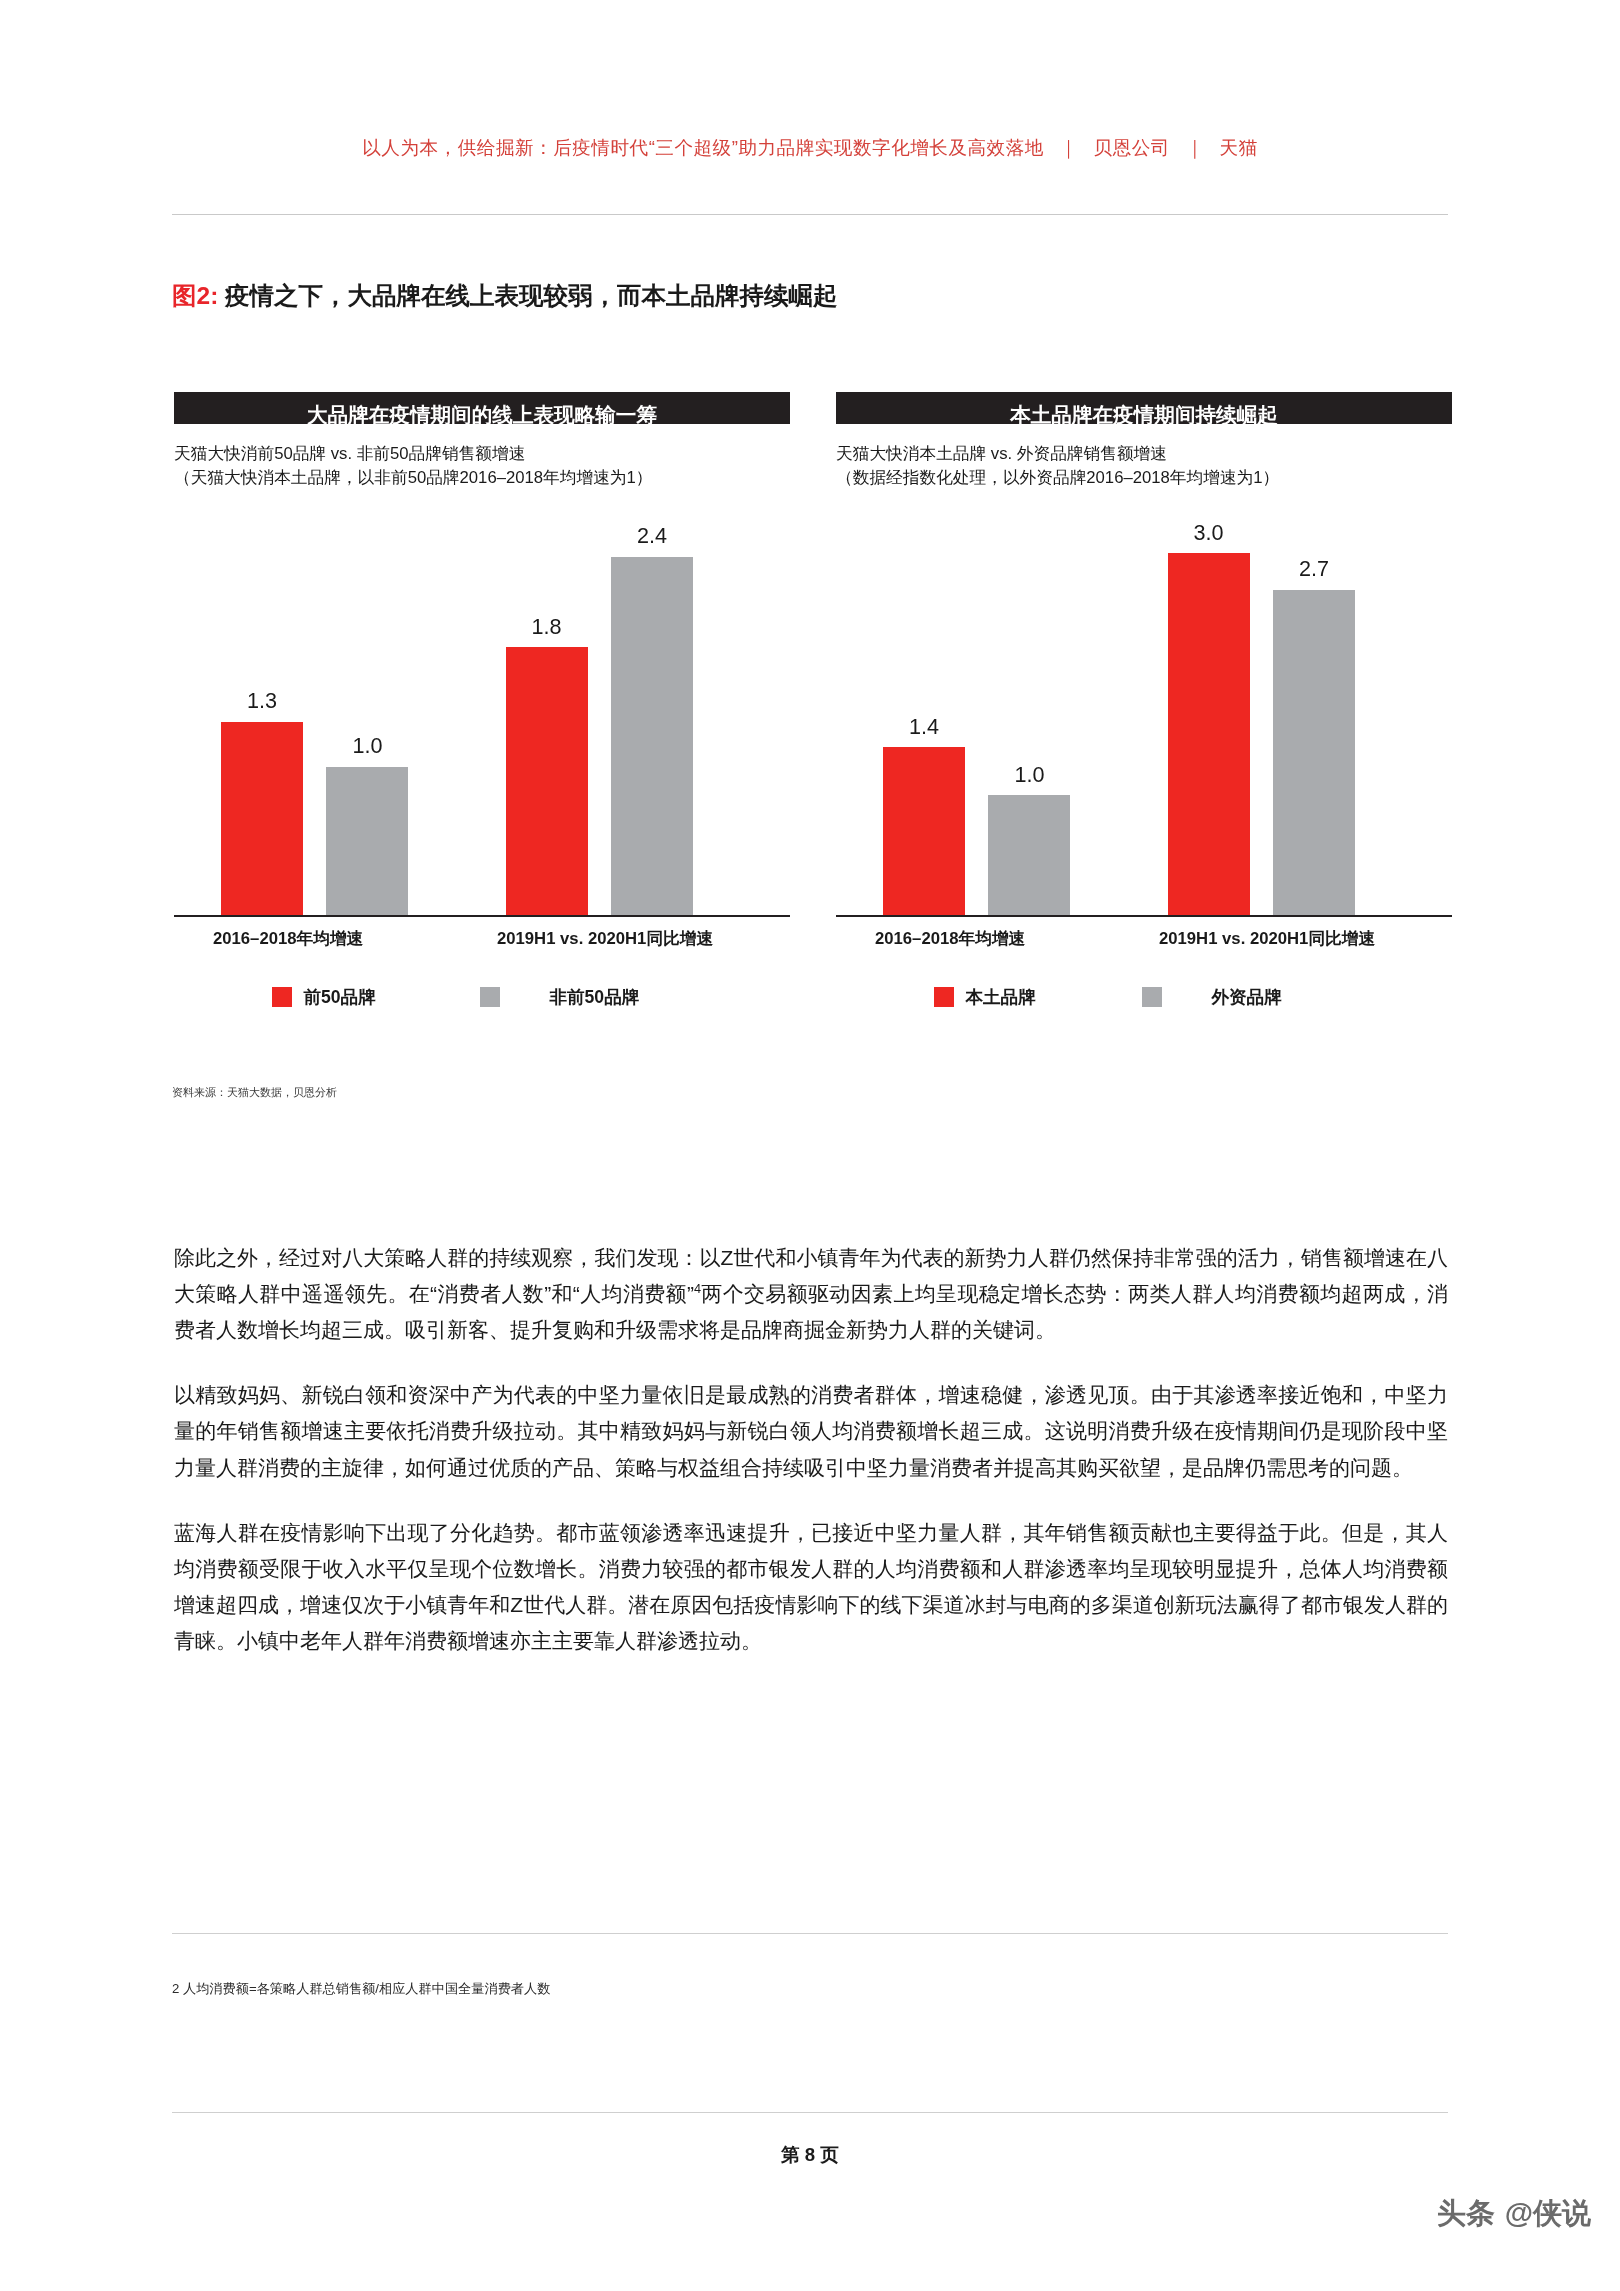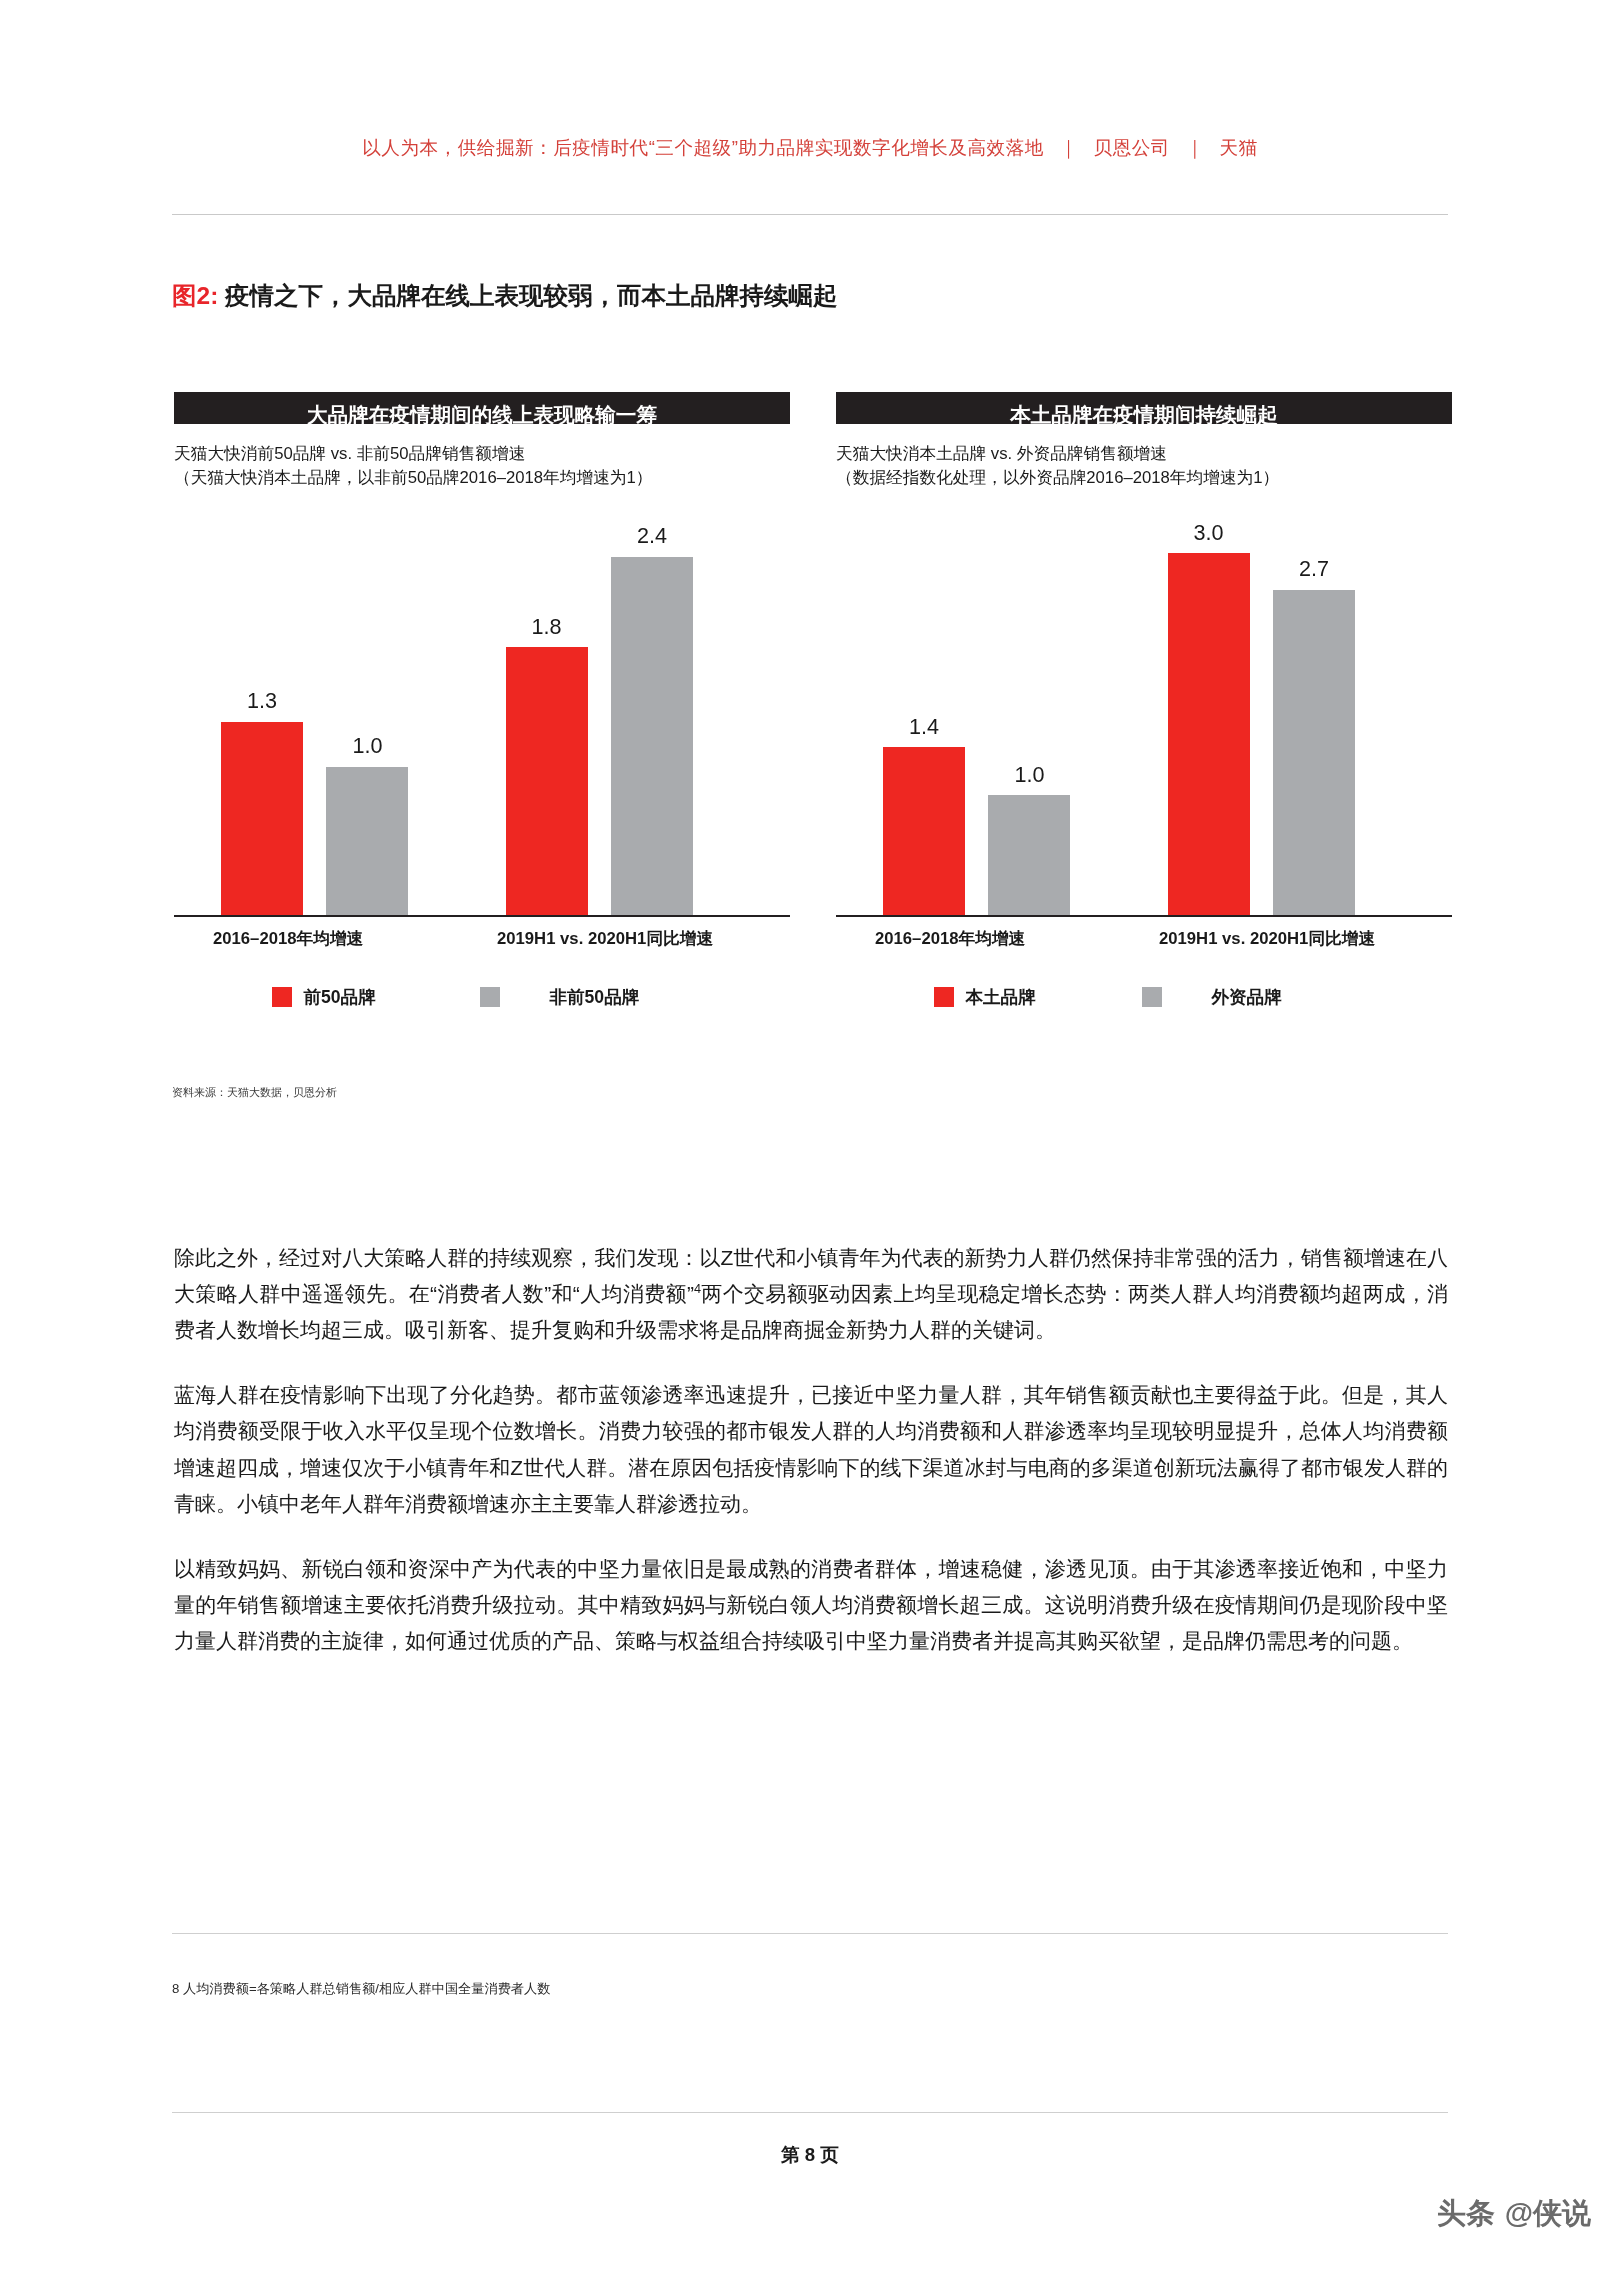--- a/index.html
+++ b/index.html
@@ -255,26 +255,26 @@
         <span class="swatch grey"></span>
         <span class="lbl">外资品牌</span>
       </div>
     </div>
   </div>
 
   <div class="source">资料来源：天猫大数据，贝恩分析</div>
 
   <div class="body">
     <p><span>除此之外，经过对八大策略人群的持续观察，我们发现：以Z世代和小镇青年为代表的新势力人群仍然保持非常强的活力，销售额增速在八大策略人群中遥遥领先。在“消费者人数”和“人均消费额”</span><sup>4</sup><span>两个交易额驱动因素上均呈现稳定增长态势：两类人群人均消费额均超两成，消费者人数增长均超三成。吸引新客、提升复购和升级需求将是品牌商掘金新势力人群的关键词。</span></p>
+    <p>以精致妈妈、新锐白领和资深中产为代表的中坚力量依旧是最成熟的消费者群体，增速稳健，渗透见顶。由于其渗透率接近饱和，中坚力量的年销售额增速主要依托消费升级拉动。其中精致妈妈与新锐白领人均消费额增长超三成。这说明消费升级在疫情期间仍是现阶段中坚力量人群消费的主旋律，如何通过优质的产品、策略与权益组合持续吸引中坚力量消费者并提高其购买欲望，是品牌仍需思考的问题。</p>
     <p>蓝海人群在疫情影响下出现了分化趋势。都市蓝领渗透率迅速提升，已接近中坚力量人群，其年销售额贡献也主要得益于此。但是，其人均消费额受限于收入水平仅呈现个位数增长。消费力较强的都市银发人群的人均消费额和人群渗透率均呈现较明显提升，总体人均消费额增速超四成，增速仅次于小镇青年和Z世代人群。潜在原因包括疫情影响下的线下渠道冰封与电商的多渠道创新玩法赢得了都市银发人群的青睐。小镇中老年人群年消费额增速亦主主要靠人群渗透拉动。</p>
-    <p>以精致妈妈、新锐白领和资深中产为代表的中坚力量依旧是最成熟的消费者群体，增速稳健，渗透见顶。由于其渗透率接近饱和，中坚力量的年销售额增速主要依托消费升级拉动。其中精致妈妈与新锐白领人均消费额增长超三成。这说明消费升级在疫情期间仍是现阶段中坚力量人群消费的主旋律，如何通过优质的产品、策略与权益组合持续吸引中坚力量消费者并提高其购买欲望，是品牌仍需思考的问题。</p>
   </div>
 
   <div class="foot-rule"></div>
-  <div class="footnote">8 人均消费额=各策略人群总销售额/相应人群中国全量消费者人数</div>
+  <div class="footnote">2 人均消费额=各策略人群总销售额/相应人群中国全量消费者人数</div>
 
   <div class="bottom-rule"></div>
   <div class="pagenum">第 8 页</div>
 
   <div class="watermark">
     <span class="wm-logo">头条</span>
     <span>@侠说</span>
   </div>
 
 </div>

